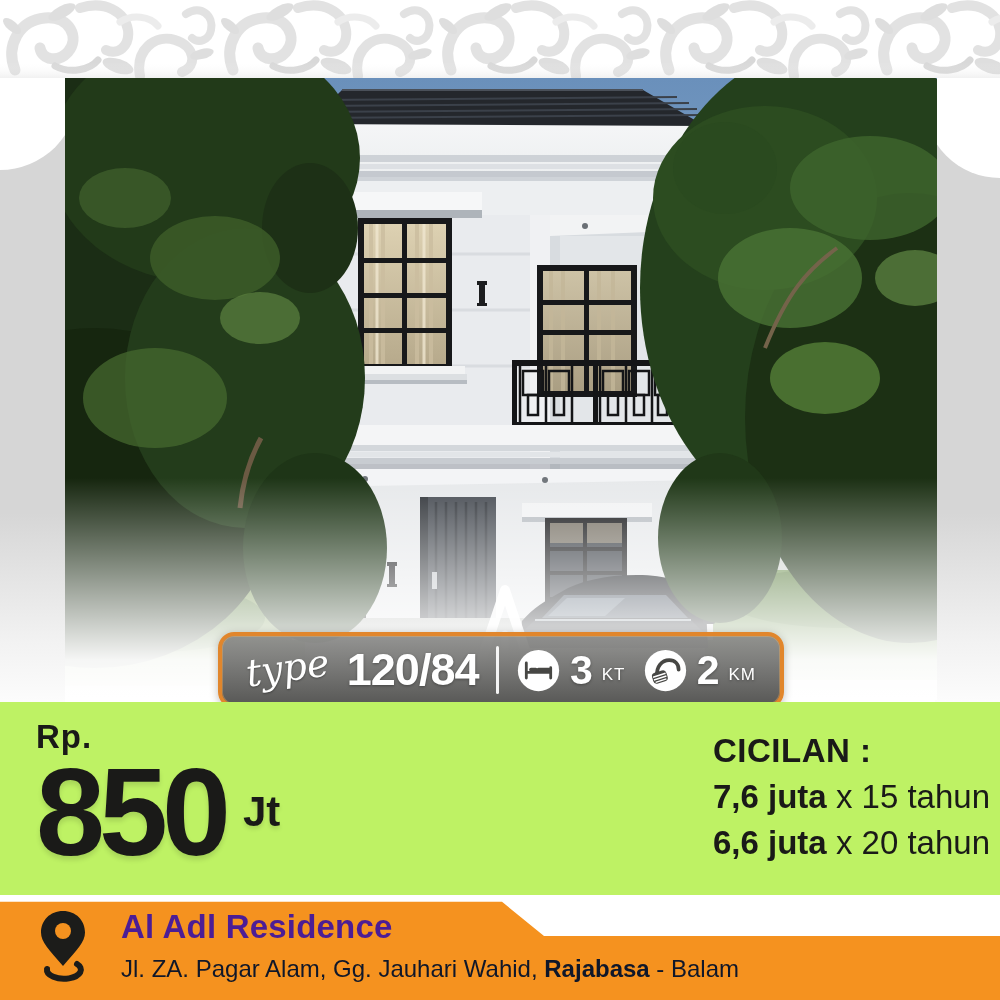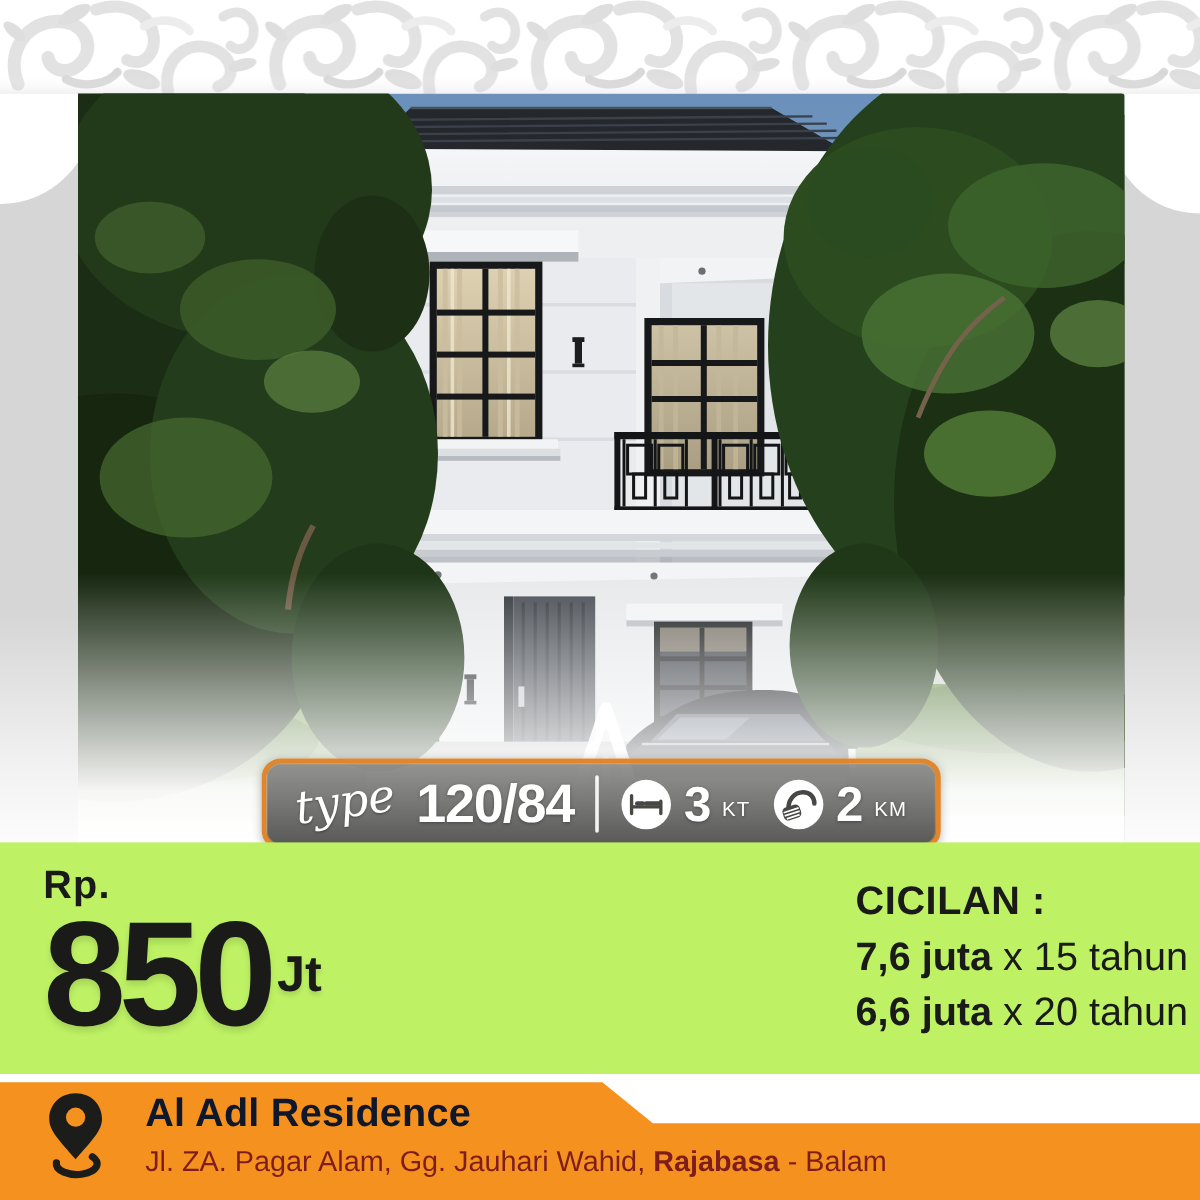--- a/index.html
+++ b/index.html
@@ -35,36 +35,36 @@
   .spec-icon{width:45px;height:45px;flex:0 0 auto;}
   .spec-num{font-size:41px;font-weight:800;text-shadow:0 1px 3px rgba(0,0,0,.35);}
   .spec-unit{font-size:17px;font-weight:400;letter-spacing:1px;margin-top:10px;text-shadow:0 1px 3px rgba(0,0,0,.35);}
   
   .pricing{position:absolute;left:0;top:702px;width:1000px;height:193px;background:#bef264;}
   .price-left{position:absolute;left:36px;top:16px;}
   .currency{font-size:33px;font-weight:800;letter-spacing:1px;}
   .amount-row{display:flex;align-items:center;margin-top:-6px;}
   .amount{font-size:124px;font-weight:800;letter-spacing:-6px;line-height:1.0;
     text-shadow:0 4px 5px rgba(0,0,0,0.12);}
-  .amount-unit{font-size:42px;font-weight:800;margin-left:6px;text-shadow:0 3px 4px rgba(0,0,0,0.12);}
+  .amount-unit{font-size:42px;font-weight:800;margin-left:18px;text-shadow:0 3px 4px rgba(0,0,0,0.12);}
   .price-center{position:absolute;left:50%;top:58px;transform:translateX(-50%);text-align:center;white-space:nowrap;}
   .dp1{font-size:46px;font-weight:800;letter-spacing:0px;}
   .dp2{font-size:42px;font-weight:600;margin-top:4px;}
   .price-right{position:absolute;left:713px;top:30px;white-space:nowrap;}
   .cicilan{font-size:33px;font-weight:700;letter-spacing:.5px;}
   .inst-line{font-size:33px;margin-top:8px;}
   .inst-amt{font-weight:800;}
   .inst-term{font-weight:500;}
   
   .footer{position:absolute;left:0;top:895px;width:1000px;height:105px;background:#f5921f;
     clip-path:polygon(0 6.5%, 50.2% 6.5%, 54.4% 39%, 100% 39%, 100% 100%, 0 100%);}
   .pin{position:absolute;left:30px;top:12px;width:66px;height:82px;}
   .footer-text{position:absolute;left:121px;top:13px;}
-  .project-name{font-size:33px;font-weight:800;letter-spacing:.2px;color:#0f172a;}
-  .address{font-size:24px;font-weight:500;margin-top:9px;color:#7f1d1d;}
+  .project-name{font-size:33px;font-weight:800;letter-spacing:.2px;color:#4c1d95;}
+  .address{font-size:24px;font-weight:500;margin-top:9px;color:#0f172a;}
   .address b{font-weight:800;}
 </style>
 </head>
 <body>
 
 <div class="stage">
 
   <div class="damask">
     <svg width="1000" height="80" viewBox="0 0 1000 80" xmlns="http://www.w3.org/2000/svg">
       <defs>

